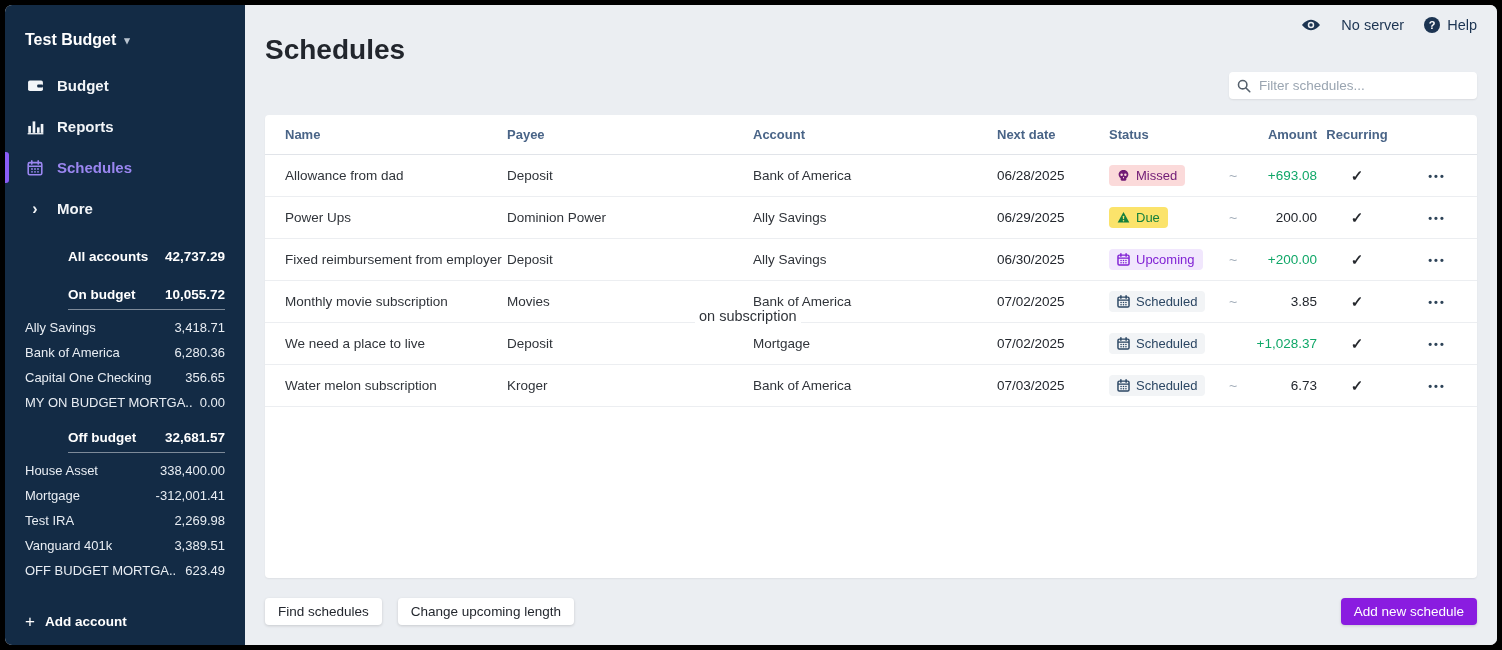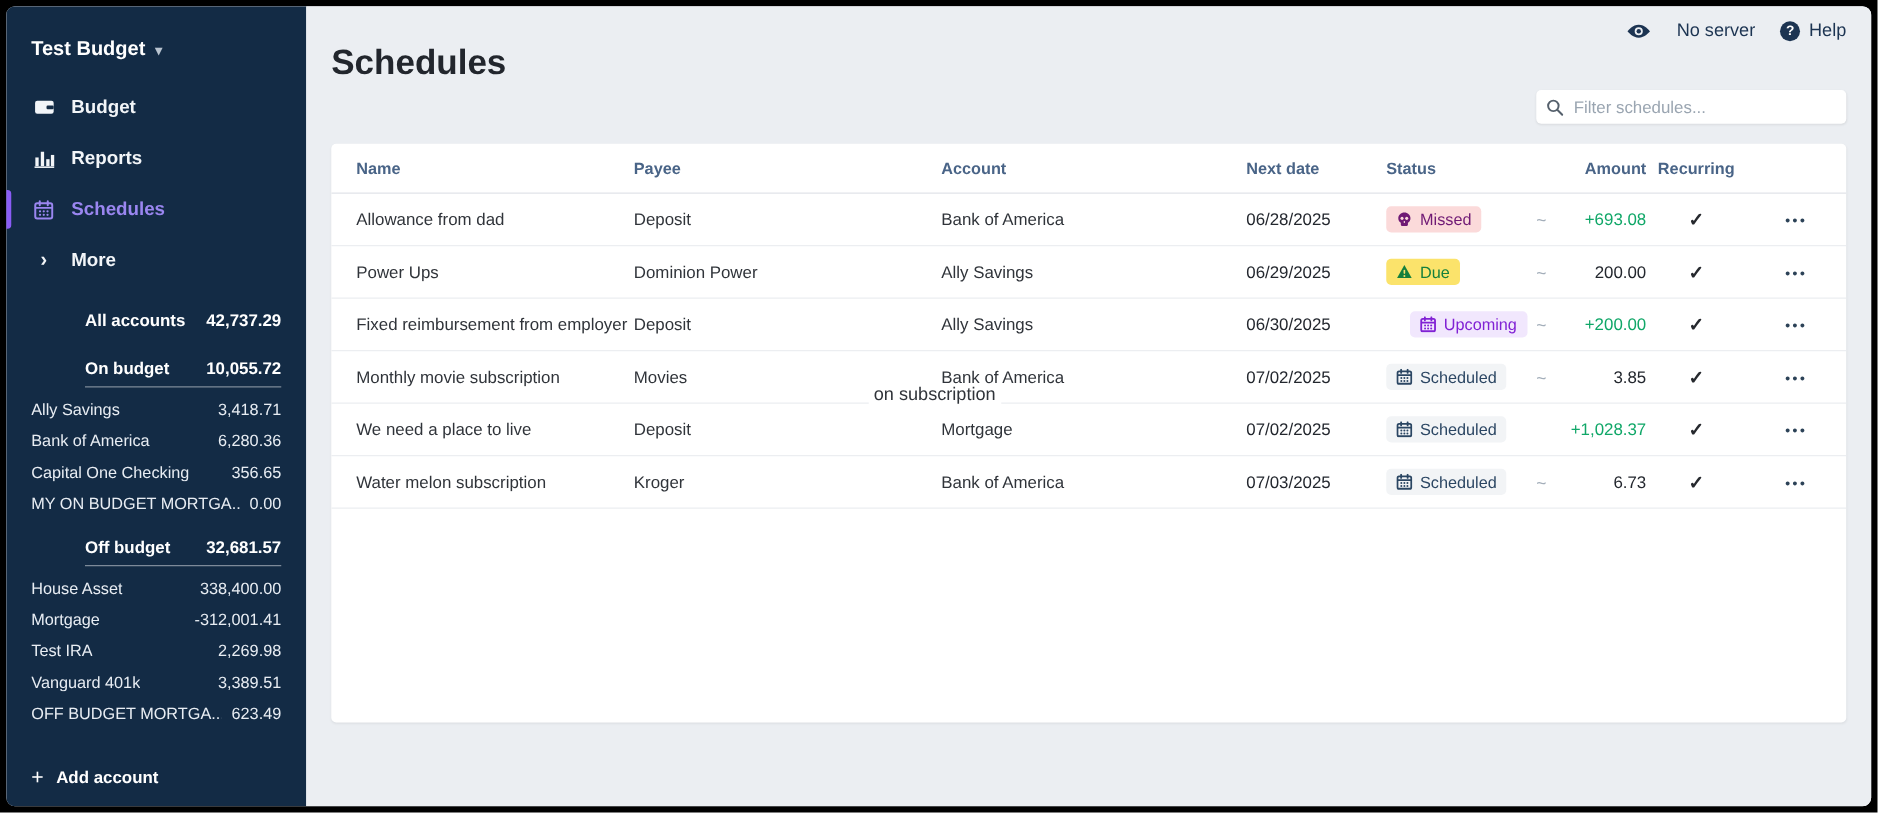--- a/index.html
+++ b/index.html
@@ -63,21 +63,21 @@
   .td.amount { color:#23272e; }
   .td.amount.pos { color:#10a768; }
   .td.rec { text-align:center; font-size:15px; font-weight:bold; color:#26292e; }
   .td.menu { text-align:center; }
   .dots { color:#2c4257; font-size:11px; letter-spacing:2px; font-weight:bold; }
 
   .badge { display:inline-flex; align-items:center; gap:6px; padding:4px 8px; border-radius:4px; font-size:13px; line-height:1; }
   .badge svg { display:block; }
   .badge.missed { background:#fbdada; color:#701a75; }
   .badge.due { background:#fbe36b; color:#15803d; }
-  .badge.upcoming { background:#f1e7fd; color:#8122d4;margin-left:19px; }
+  .badge.upcoming { background:#f1e7fd; color:#8122d4; }
   .badge.scheduled { background:#f2f4f6; color:#2b4663; }
 
   .overlay-text { position:absolute; left:450px; top:303px; font-size:14.5px; color:#30343a; background:#fff; padding:0 4px; z-index:4; }
 
   .footer { position:absolute; left:20px; right:20px; top:593px; display:flex; align-items:center; }
   .btn { background:#fff; border:none; border-radius:4px; padding:6px 13px; font-size:13.5px; color:#23272e; box-shadow:0 1px 3px rgba(0,0,0,.15); cursor:pointer; font-family:inherit; }
   .btn + .btn { margin-left:16px; }
   .btn.primary { margin-left:auto; background:#8a1ce0; color:#fff; }
 </style>
 </head>
@@ -376,14 +376,19 @@
             <div class="td tilde">~</div>
             <div class="td amount">6.73</div>
             <div class="td rec"><span>✓</span></div>
             <div class="td menu"><span class="dots">•••</span></div>
           </div>
         </div>
     </div>
 
     <div class="overlay-text">on subscription</div>
 
+    <div class="footer">
+      <button class="btn">Find schedules</button>
+      <button class="btn">Change upcoming length</button>
+      <button class="btn primary">Add new schedule</button>
+    </div>
   </div>
 </div>
 
 </body></html>

